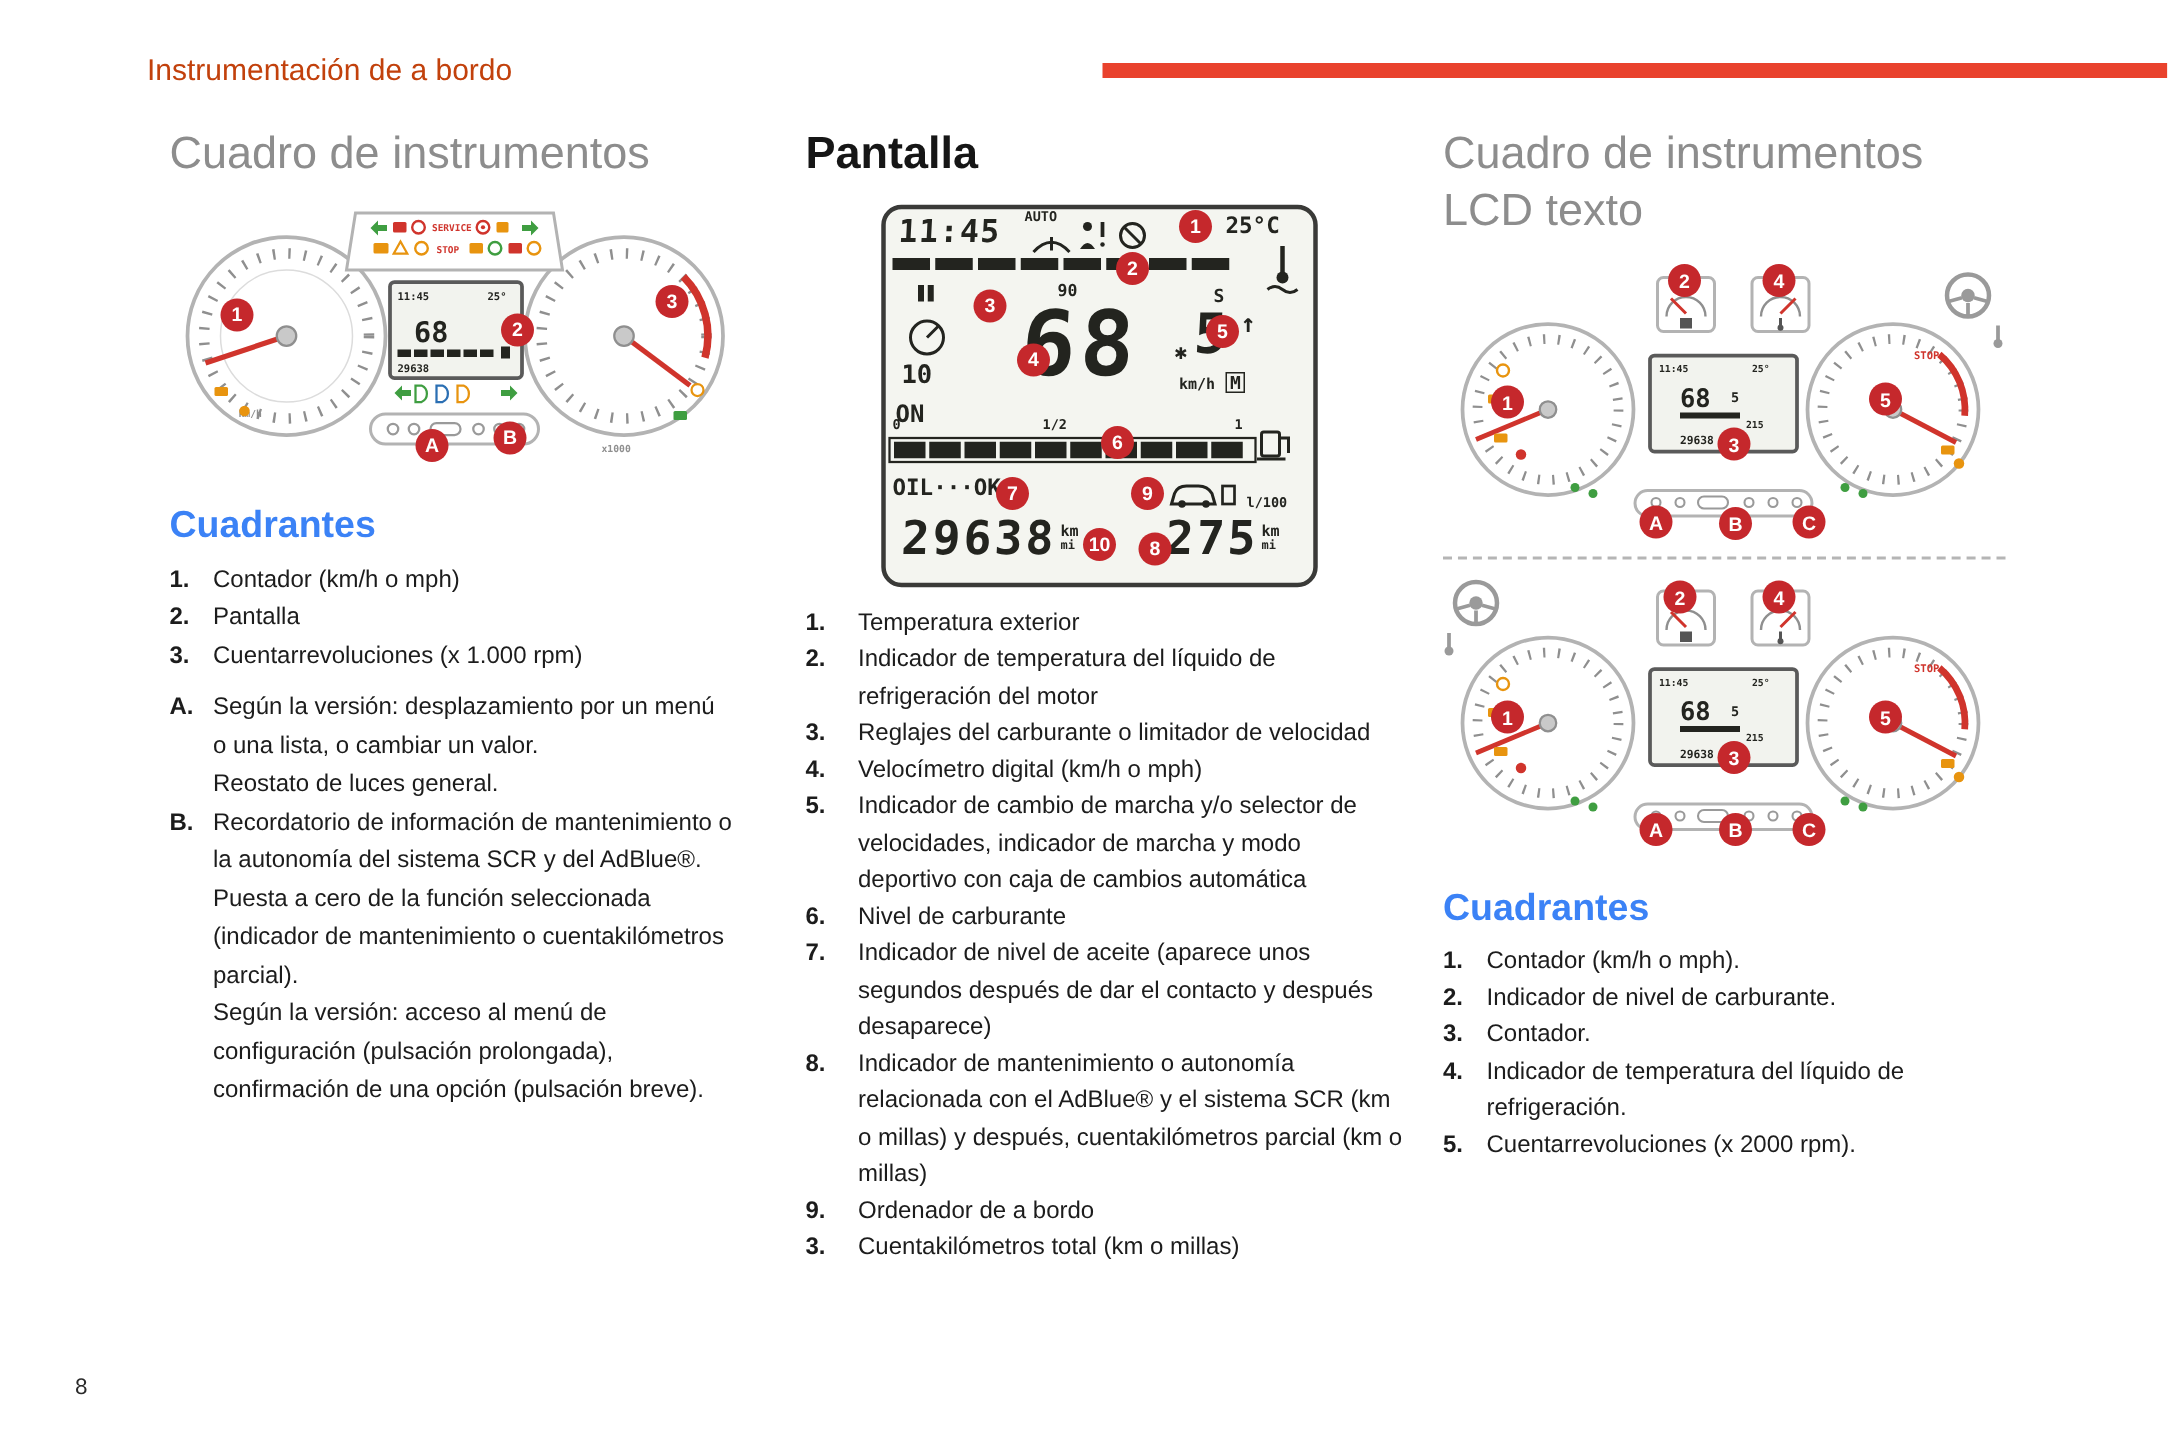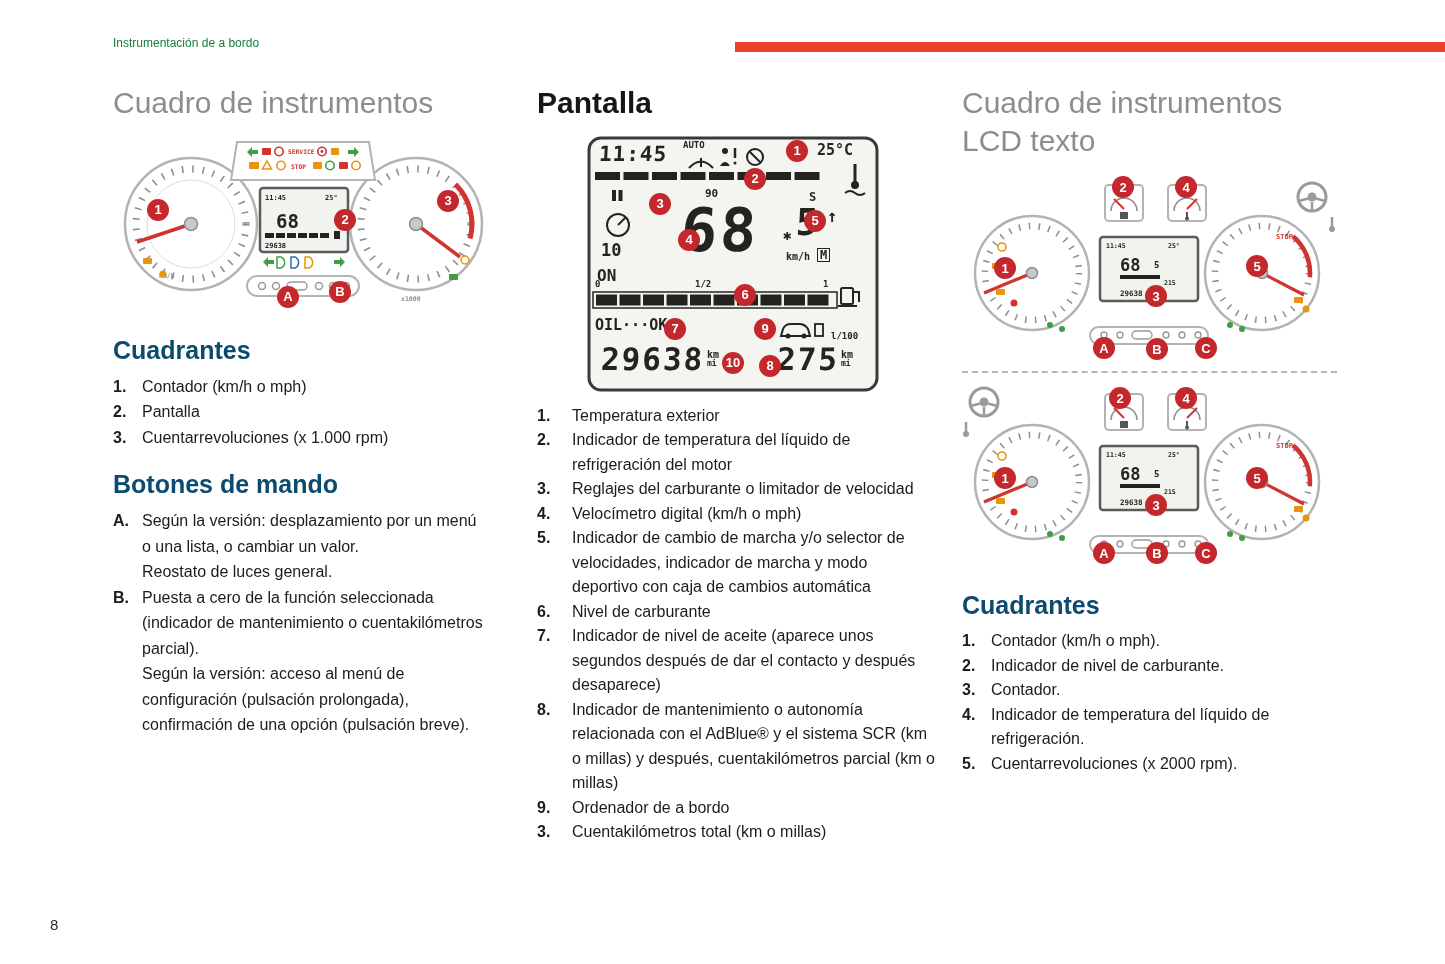--- a/index.html
+++ b/index.html
@@ -1,28 +1,28 @@
 <!DOCTYPE html>
 <html style="--accent-bar: #e9422d; --callout: #c5282c; --title-gray: #8d8d8d;"><head>
 <meta charset="utf-8">
 <style>
   *{margin:0;padding:0;box-sizing:border-box}
   html,body{background:#fff}
   .page{position:relative;width:1445px;height:964px;background:#fff;overflow:hidden;
         font-family:"Liberation Sans",sans-serif;color:#1c1c1c}
-  .page-header{position:absolute;left:113px;top:36px;font-size:12px;color:#15803d}
+  .page-header{position:absolute;left:98px;top:36px;font-size:20px;color:#c2410c}
   .accent-bar{position:absolute;left:735px;top:42px;width:710px;height:10px;background:var(--accent-bar,#e9422d)}
   .page-number{position:absolute;left:50px;top:916px;font-size:15px;color:#2a2a2a}
   .col{position:absolute;top:84px}
   .col1{left:113px;width:375px}
   .col2{left:537px;width:400px}
   .col3{left:962px;width:380px}
   .section-title{font-size:30px;line-height:1.25;font-weight:400;color:var(--title-gray,#8d8d8d)}
   .section-title.dark{color:#161616;font-weight:bold}
-  h2.sub{font-size:25px;font-weight:bold;color:#0c4a6e;margin-top:20px}
+  h2.sub{font-size:25px;font-weight:bold;color:#3b82f6;margin-top:20px}
   .num-list{margin-top:9px}
   .nrow{display:flex;font-size:16px;line-height:24.5px}
   .col1 .nrow{line-height:25.5px}
   .nrow .lbl{flex:none;font-weight:bold}
   .col1 .nrow .lbl,.col3 .nrow .lbl{width:29px}
   .col2 .nrow .lbl{width:35px}
   .nrow .txt{flex:1}
   .figure{position:relative}
   .figure>svg{position:absolute;left:0;top:0}
   .fig1{width:380px;height:178px;margin-top:16px}
@@ -141,32 +141,32 @@
       <div class="nrow">
         <span class="lbl">2.</span>
         <span class="txt">Pantalla</span>
       </div>
       <div class="nrow">
         <span class="lbl">3.</span>
         <span class="txt">Cuentarrevoluciones (x 1.000 rpm)</span>
       </div>
     </div>
 
-    <h2 class="sub">Botones de mando</h2>
     <div class="num-list">
       <div class="nrow">
         <span class="lbl">A.</span>
         <span class="txt">
           <div>Según la versión: desplazamiento por un menú o una lista, o cambiar un valor.</div>
           <div>Reostato de luces general.</div>
         </span>
       </div>
       <div class="nrow">
         <span class="lbl">B.</span>
         <span class="txt">
+          <div>Recordatorio de información de mantenimiento o la autonomía del sistema SCR y del AdBlue®.</div>
           <div>Puesta a cero de la función seleccionada (indicador de mantenimiento o cuentakilómetros parcial).</div>
           <div>Según la versión: acceso al menú de configuración (pulsación prolongada), confirmación de una opción (pulsación breve).</div>
         </span>
       </div>
     </div>
   </div>
 
   <div class="col col2">
     <div class="section-title dark">Pantalla</div>
 

